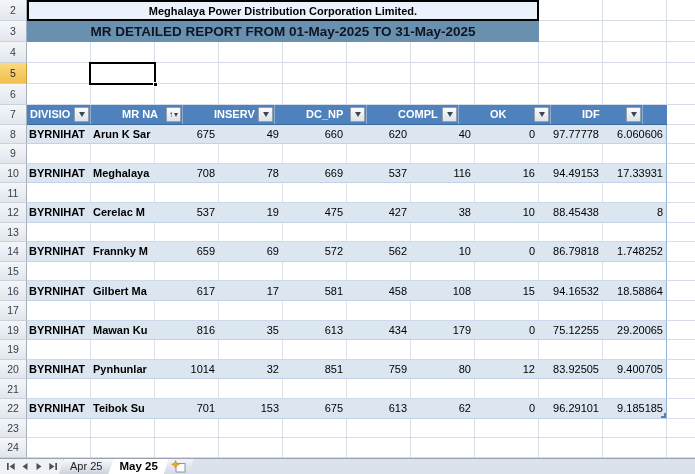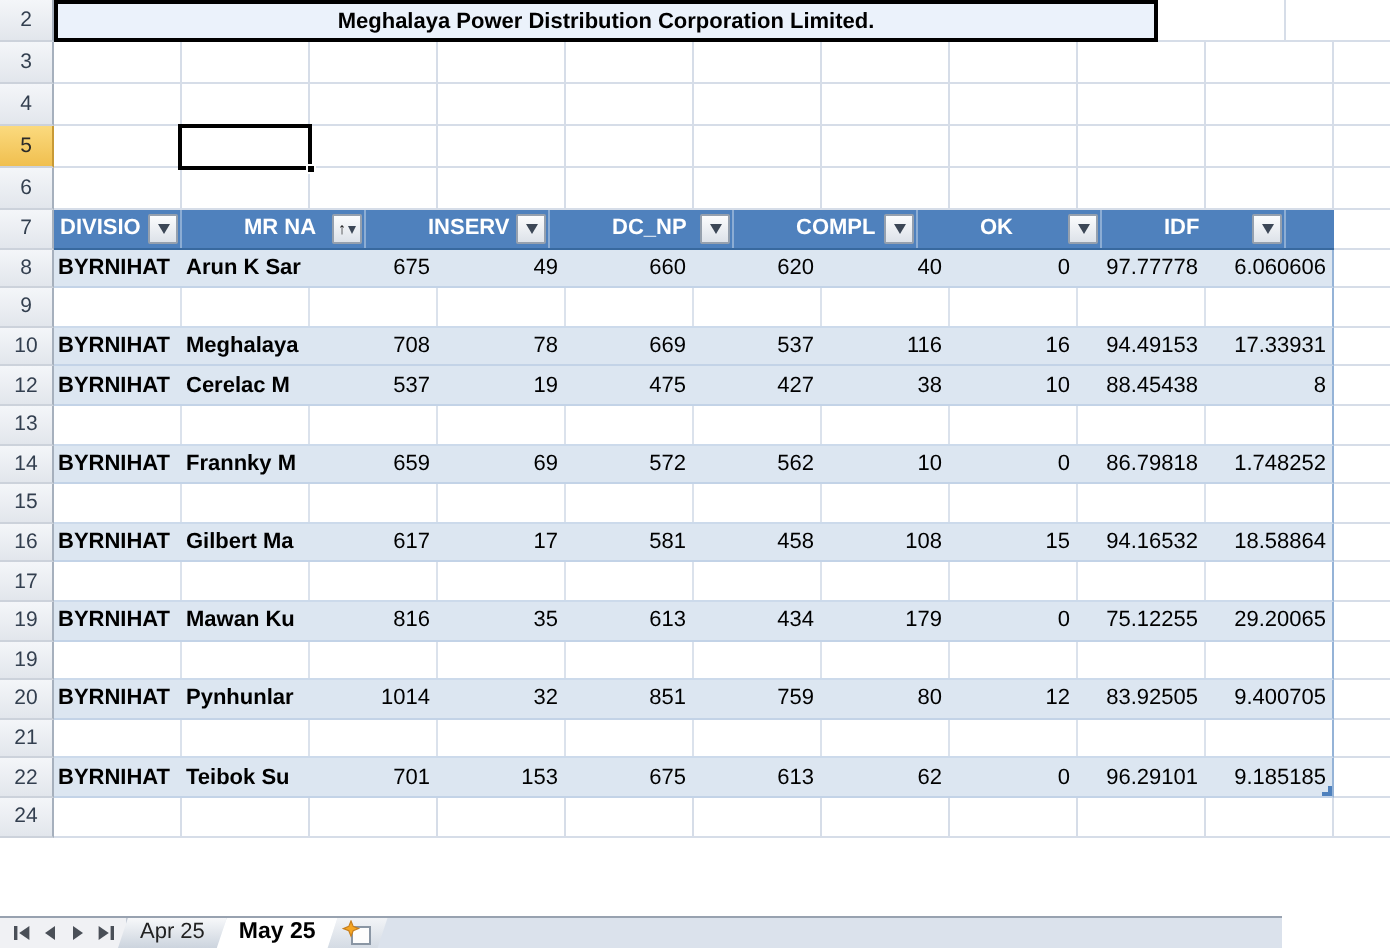--- a/index.html
+++ b/index.html
@@ -13,21 +13,21 @@
   .gut { width:27px; flex:none; background:linear-gradient(180deg,#f4f6f9,#e2e6ec);
          border-right:1px solid #a6b0bd; border-bottom:1px solid #ccd2db;
          display:flex; align-items:center; justify-content:center;
          font-size:10.5px; color:#333f4f; }
   .gut.sel { background:linear-gradient(180deg,#fbda7e,#f0bf4f); border-right:1px solid #c89a36; color:#2a2a2a; }
 
   
   .gridfill { flex:1; border-bottom:1px solid #d6dde8;
     background-image:repeating-linear-gradient(90deg, transparent 0, transparent 63px, #d6dde8 63px, #d6dde8 64px); }
 
-  .banner1 { width:552px; flex:none; background:#ebf2fb; border:2px solid #000;
+  .banner1 { width:512px; flex:none; background:#ebf2fb; border:2px solid #000;
              display:flex; align-items:center; justify-content:center;
              font-weight:bold; font-size:11px; }
   .banner2 { width:512px; flex:none; background:#6a90b0;
              display:flex; align-items:center; justify-content:center;
              font-weight:bold; font-size:13.5px; color:#0d1624; }
 
   
   .thead { width:640px; flex:none; display:flex; background:#4f81bd; border-bottom:1px solid #38699f;gap:28px; }
   .hc { width:64px; flex:none; position:relative; display:flex; align-items:center;
         padding-left:3px; color:#fff; font-weight:bold; overflow:hidden; white-space:nowrap;
@@ -51,21 +51,21 @@
   .tcorner { position:absolute; right:0; bottom:0; width:5px; height:5px;
              border-right:2px solid #4f81bd; border-bottom:2px solid #4f81bd; }
 
   
   .selbox { position:absolute; left:89px; top:62px; width:67px; height:23px;
             border:2px solid #000; z-index:6; }
   .selbox .handle { position:absolute; right:-4px; bottom:-4px; width:5px; height:5px;
                     background:#000; border:1px solid #fff; }
 
   
-  .tabbar { position:absolute; left:0; bottom:0; width:641px; height:16.2px;
+  .tabbar { position:absolute; left:0; bottom:0; width:695px; height:16.2px;
             background:#dbe2ec; border-top:1px solid #98a2b0; display:flex; align-items:stretch; }
   .navs { display:flex; align-items:center; gap:3px; padding:0 5px; background:#f0f1f4; border-right:1px solid #c4cbd6; }
   .navbtn { width:11px; height:11px; display:flex; align-items:center; justify-content:center; }
   .tab { display:flex; align-items:center; padding:0 11px; margin-left:-5px;
          background:linear-gradient(180deg,#f7f8fa,#ccd4de); color:#222;
          clip-path:polygon(5px 0, 100% 0, calc(100% - 5px) 100%, 0 100%); }
   .tab.active { background:#fff; font-weight:bold; color:#000; z-index:2; font-size:11.5px; }
   .instab { display:flex; align-items:center; padding:0 7px; margin-left:-5px;
             background:linear-gradient(180deg,#f2f4f7,#d4dbe4);
             clip-path:polygon(5px 0, 100% 0, calc(100% - 5px) 100%, 0 100%); }
@@ -77,20 +77,21 @@
 <div class="sheet">
 
   <div class="row tall">
     <div class="gut">2</div>
     <div class="banner1">Meghalaya Power Distribution Corporation Limited.</div>
     <div class="gridfill"></div>
   </div>
 
   <div class="row tall">
     <div class="gut">3</div>
+    <div class="banner2">MR DETAILED REPORT FROM 01-May-2025 TO 31-May-2025</div>
     <div class="gridfill"></div>
   </div>
 
   <div class="row tall">
     <div class="gut">4</div>
     <div class="gridfill"></div>
   </div>
   <div class="row tall">
     <div class="gut sel">5</div>
     <div class="gridfill"></div>
@@ -201,20 +202,25 @@
       <div class="c num">669</div>
       <div class="c num">537</div>
       <div class="c num">116</div>
       <div class="c num">16</div>
       <div class="c num">94.49153</div>
       <div class="c num">17.33931</div>
     </div>
     <div class="gridfill"></div>
   </div>
 
+  <div class="row">
+    <div class="gut">11</div>
+    <div class="twhite"></div>
+    <div class="gridfill"></div>
+  </div>
 
   <div class="row">
     <div class="gut">12</div>
     <div class="tband">
       <div class="c txt">BYRNIHAT</div>
       <div class="c txt">Cerelac M</div>
       <div class="c num">537</div>
       <div class="c num">19</div>
       <div class="c num">475</div>
       <div class="c num">427</div>
@@ -335,20 +341,24 @@
       <div class="c num">613</div>
       <div class="c num">62</div>
       <div class="c num">0</div>
       <div class="c num">96.29101</div>
       <div class="c num">9.185185</div>
       <span class="tcorner"></span>
     </div>
     <div class="gridfill"></div>
   </div>
 
+  <div class="row">
+    <div class="gut">23</div>
+    <div class="gridfill"></div>
+  </div>
   <div class="row">
     <div class="gut">24</div>
     <div class="gridfill"></div>
   </div>
 
   <div class="selbox">
     <span class="handle"></span>
   </div>
 
   <div class="tabbar">

